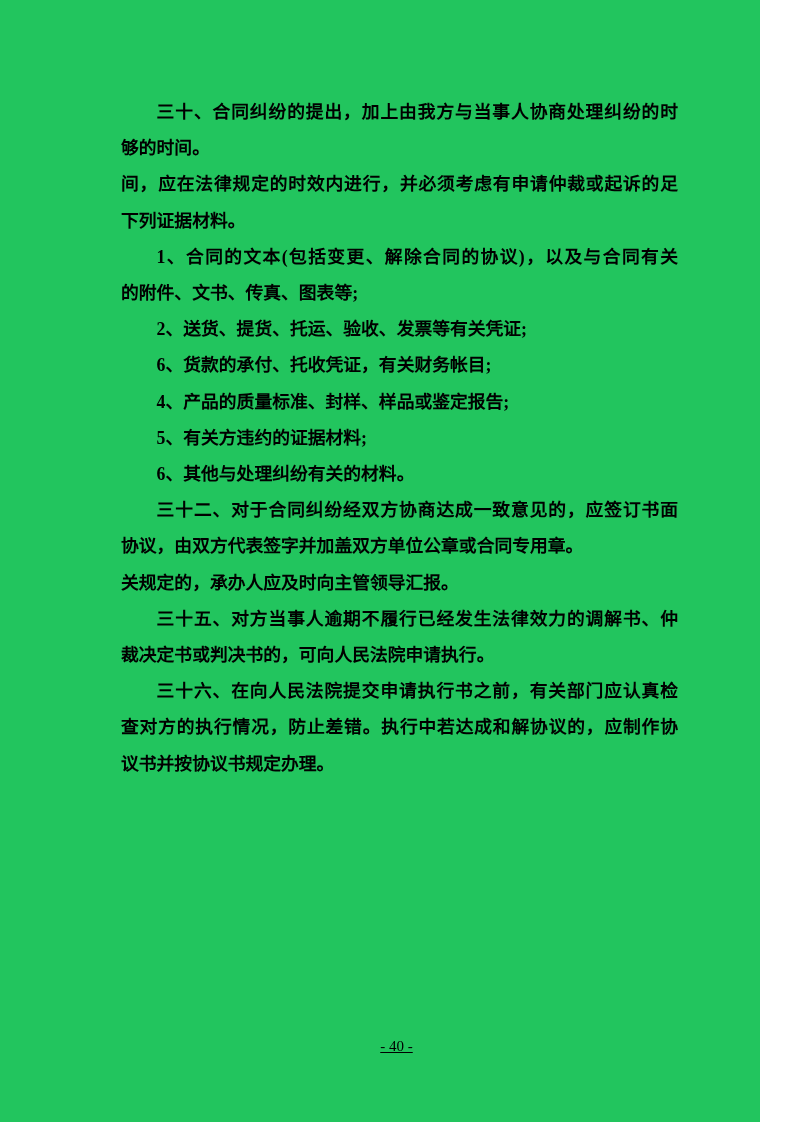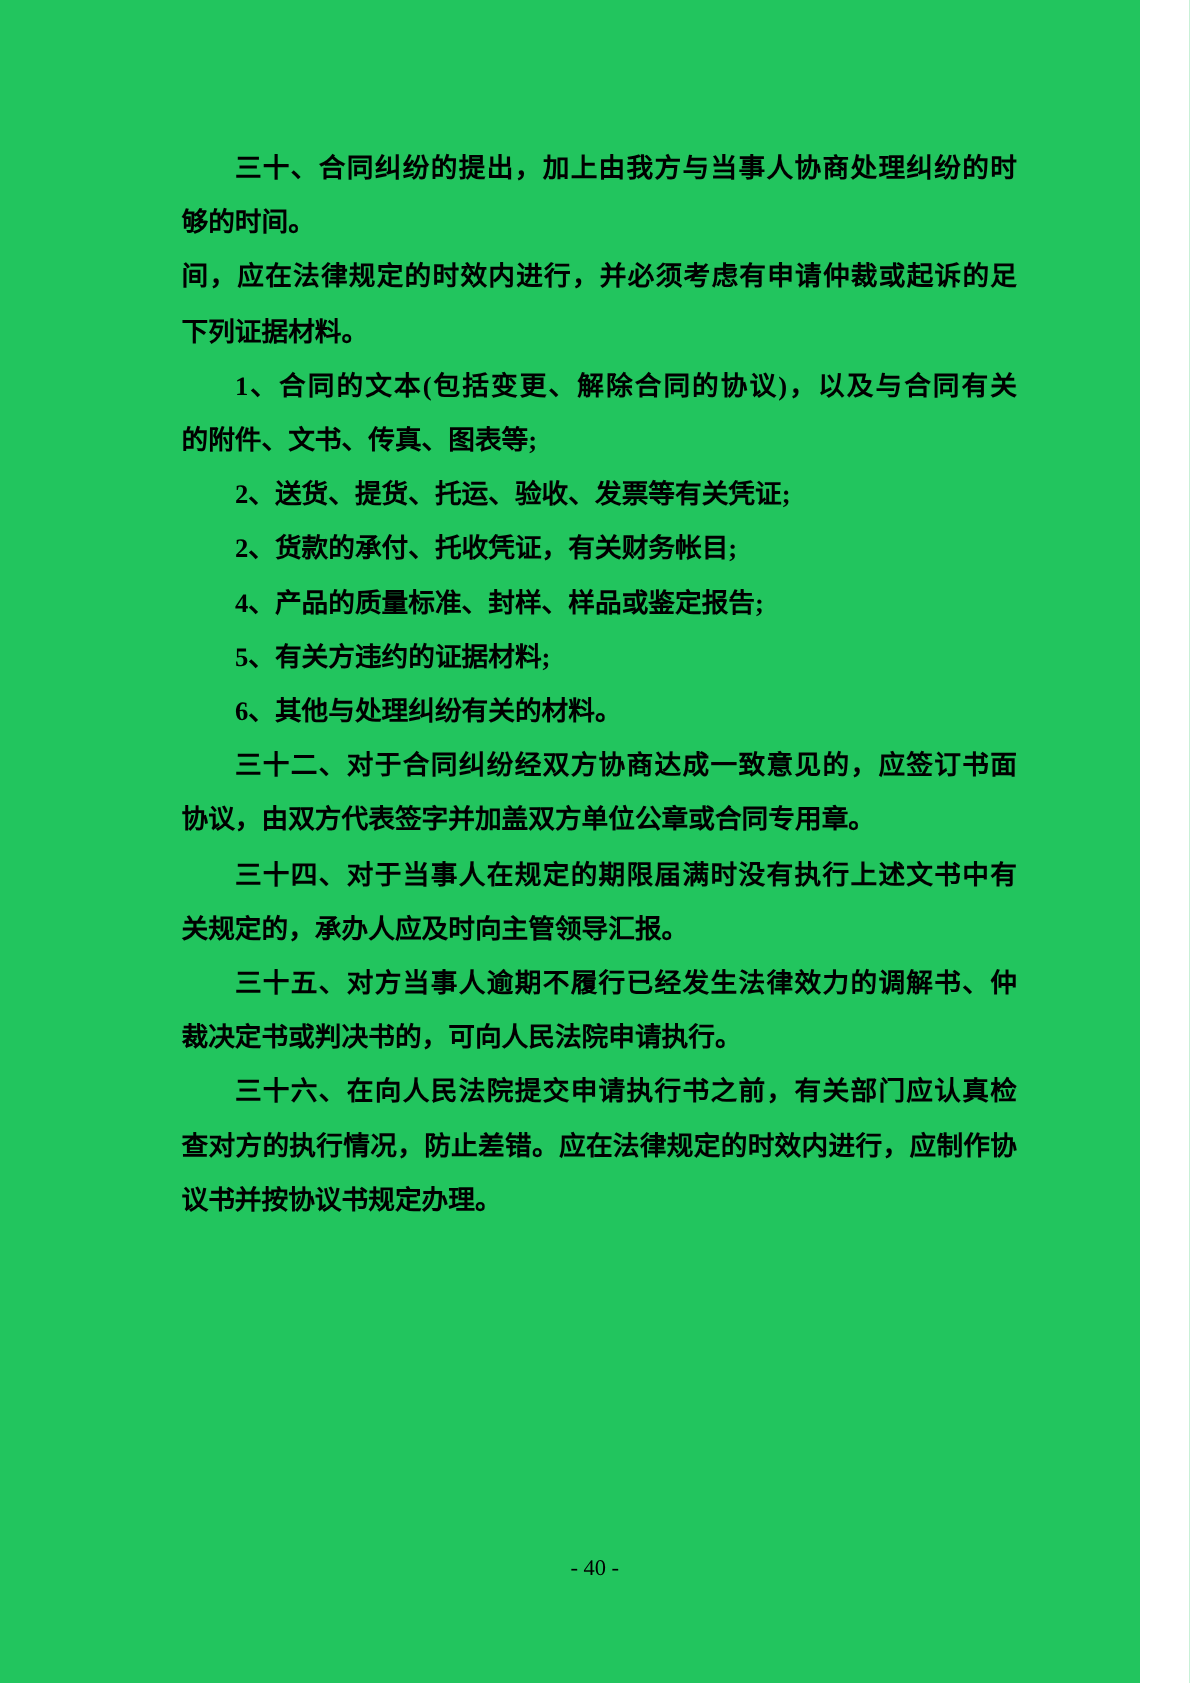--- a/index.html
+++ b/index.html
@@ -38,20 +38,21 @@
   .footer {
     position: absolute;
     top: 1038px;
     left: 0;
     width: 793px;
     text-align: center;
     font-size: 15px;
     font-weight: normal;
     color: #000000;
     font-family: "Liberation Serif", serif;
+    text-decoration: underline;
   }
 </style>
 </head>
 <body>
 
 <div class="page">
 
   <div class="doc-body">
 
     <div class="para">
@@ -67,21 +68,21 @@
     <div class="para">
       <div class="line first full">1、合同的文本(包括变更、解除合同的协议)，以及与合同有关</div>
       <div class="line short">的附件、文书、传真、图表等;</div>
     </div>
 
     <div class="para">
       <div class="line first short">2、送货、提货、托运、验收、发票等有关凭证;</div>
     </div>
 
     <div class="para">
-      <div class="line first short">2、货款的承付、托收凭证，有关财务帐目;</div>
+      <div class="line first short">6、货款的承付、托收凭证，有关财务帐目;</div>
     </div>
 
     <div class="para">
       <div class="line first short">4、产品的质量标准、封样、样品或鉴定报告;</div>
     </div>
 
     <div class="para">
       <div class="line first short">5、有关方违约的证据材料;</div>
     </div>
 
@@ -89,32 +90,31 @@
       <div class="line first short">6、其他与处理纠纷有关的材料。</div>
     </div>
 
     <div class="para">
       <div class="line first full">三十二、对于合同纠纷经双方协商达成一致意见的，应签订书面</div>
       <div class="line short">协议，由双方代表签字并加盖双方单位公章或合同专用章。</div>
     </div>
 
 
     <div class="para">
-      <div class="line first full">三十四、对于当事人在规定的期限届满时没有执行上述文书中有</div>
       <div class="line short">关规定的，承办人应及时向主管领导汇报。</div>
     </div>
 
     <div class="para">
       <div class="line first full">三十五、对方当事人逾期不履行已经发生法律效力的调解书、仲</div>
       <div class="line short">裁决定书或判决书的，可向人民法院申请执行。</div>
     </div>
 
     <div class="para">
       <div class="line first full">三十六、在向人民法院提交申请执行书之前，有关部门应认真检</div>
-      <div class="line full">查对方的执行情况，防止差错。应在法律规定的时效内进行，应制作协</div>
+      <div class="line full">查对方的执行情况，防止差错。执行中若达成和解协议的，应制作协</div>
       <div class="line short">议书并按协议书规定办理。</div>
     </div>
 
   </div>
 
   <div class="footer">- 40 -</div>
 
 </div>
 
 </body></html>

